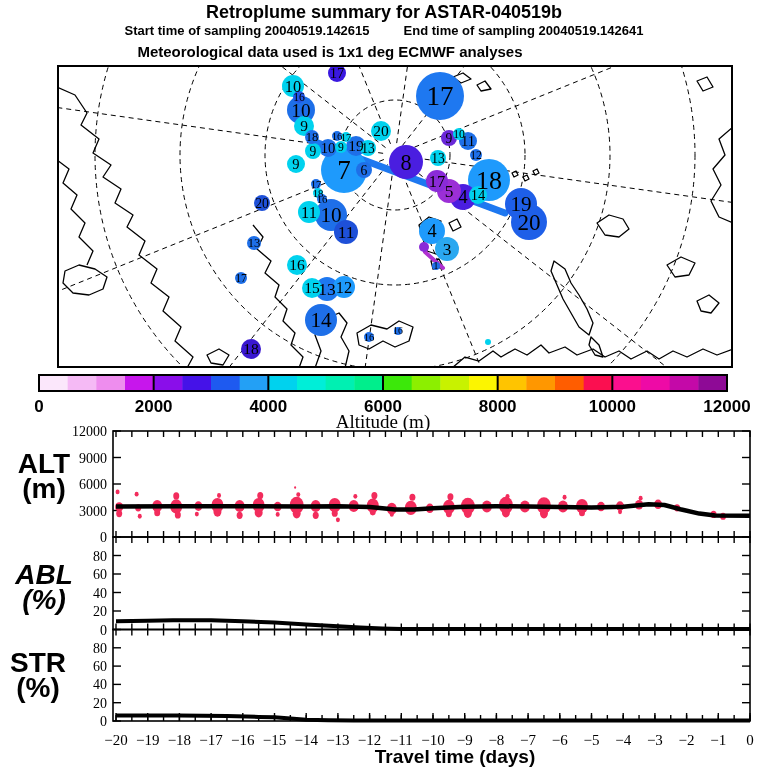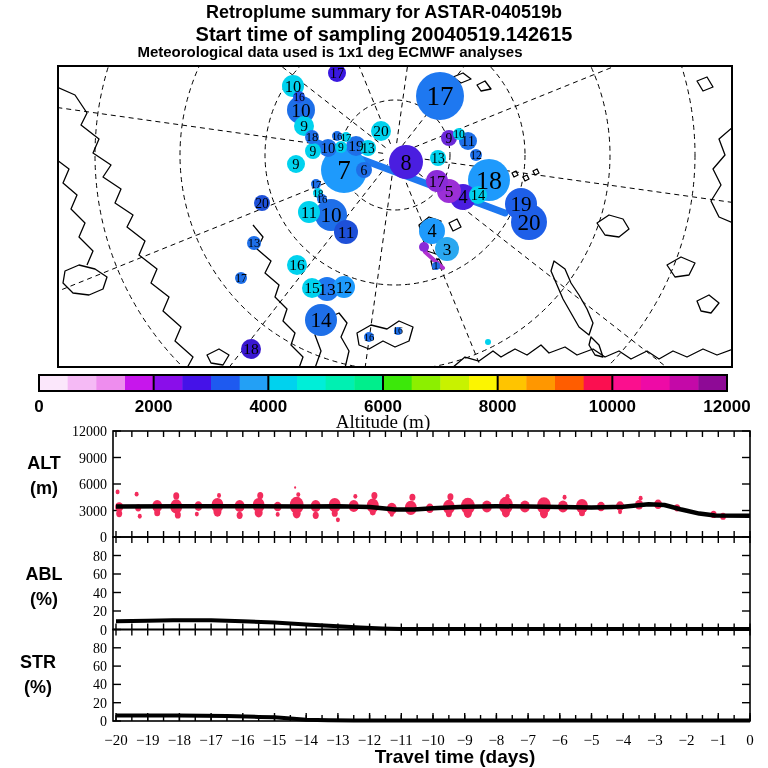--- a/index.html
+++ b/index.html
@@ -1,35 +1,36 @@
 <!DOCTYPE html>
 <html><head>
 <meta charset="utf-8">
 <style>
   html,body{margin:0;padding:0;background:#ffffff;}
   body{width:768px;height:768px;position:relative;font-family:"Liberation Sans",sans-serif;overflow:hidden;}
   .abs{position:absolute;}
   .title1{left:0;top:2px;width:768px;text-align:center;font-size:18px;font-weight:bold;color:#000;white-space:nowrap;}
-  .title2{left:0;top:23px;width:768px;display:flex;justify-content:center;gap:34px;font-size:20px;font-weight:bold;color:#000;white-space:nowrap;}
+  .title2{left:0;top:23px;width:768px;display:flex;justify-content:center;gap:34px;font-size:13px;font-weight:bold;color:#000;white-space:nowrap;}
   .title3{left:0;top:43px;width:660px;text-align:center;font-size:15px;font-weight:bold;color:#000;white-space:nowrap;}
-  .ylab{width:76px;text-align:center;font-weight:bold;font-size:18px;line-height:25px;color:#000;}
+  .ylab{width:76px;text-align:center;font-weight:bold;font-size:28px;line-height:25px;color:#000;}
   .xlab{left:300px;top:746px;width:310px;text-align:center;font-weight:bold;font-size:19px;color:#000;}
   svg{display:block;}
   text{font-family:"Liberation Serif",serif;fill:#000;}
   .cbnum{font-family:"Liberation Sans",sans-serif;font-weight:bold;font-size:17px;}
   .cbtitle{font-family:"Liberation Serif",serif;font-size:19px;}
   .ticktext{font-size:14px;}
   .xticktext{font-size:15px;}
 </style>
 </head>
 <body>
 
 <div class="abs title1">Retroplume summary for ASTAR-040519b</div>
 <div class="abs title2">
   <span>Start time of sampling 20040519.142615</span>
+  <span>End time of sampling 20040519.142641</span>
 </div>
 <div class="abs title3">Meteorological data used is 1x1 deg ECMWF analyses</div>
 
 <svg id="map-svg" class="abs" style="left:57px;top:65px;" width="676" height="303" viewBox="0 0 676 303">
     <path d="M0,22 L18,30 L30,48 L24,60 L42,74 L36,88 L54,100 L46,112 L64,124 L58,138 L76,150 L70,162 L88,176 L82,190 L100,204 L94,218 L112,232 L106,246 L124,262 L118,276 L136,292 L130,303" fill="none" stroke="#000" stroke-width="1.3" stroke-linejoin="round"></path>
     <path d="M0,95 L12,104 L6,118 L20,130 L14,144 L28,158 L22,172 L36,186 L30,200" fill="none" stroke="#000" stroke-width="1.3" stroke-linejoin="round"></path>
     <path d="M8,206 L22,200 L38,204 L50,212 L46,224 L32,230 L16,228 L6,218 Z" fill="none" stroke="#000" stroke-width="1.3" stroke-linejoin="round"></path>
     <path d="M150,290 L162,284 L172,290 L166,300 L154,298 Z" fill="none" stroke="#000" stroke-width="1.3" stroke-linejoin="round"></path>
     <path d="M196,160 L206,172 L200,184 L214,196 L208,208 L222,220 L218,232 L230,244 L226,256 L238,268 L234,280 L246,292 L242,303" fill="none" stroke="#000" stroke-width="1.3" stroke-linejoin="round"></path>
     <path d="M258,303 L264,286 L258,270 L268,254 L282,248 L290,258 L284,272 L292,286 L288,303" fill="none" stroke="#000" stroke-width="1.3" stroke-linejoin="round"></path>
@@ -624,21 +625,21 @@
     <line x1="718.3" y1="721" x2="718.3" y2="713" stroke="#000" stroke-width="1.4"></line>
     <text x="718.3" y="745" text-anchor="middle" class="xticktext">−1</text>
     <line x1="750" y1="721" x2="750" y2="713" stroke="#000" stroke-width="1.4"></line>
     <text x="750" y="745" text-anchor="middle" class="xticktext">0</text>
   </svg>
 
 <div class="abs ylab" style="left:6px;top:451px;">
   <div>ALT</div>
   <div>(m)</div>
 </div>
-<div class="abs ylab" style="left:6px;top:562px;">
+<div class="abs ylab" style="left:6px;top:562px;font-style:italic;">
   <div>ABL</div>
   <div>(%)</div>
 </div>
 <div class="abs ylab" style="left:0;top:650px;">
   <div>STR</div>
   <div>(%)</div>
 </div>
 <div class="abs xlab">Travel time (days)</div>
 
 </body></html>

